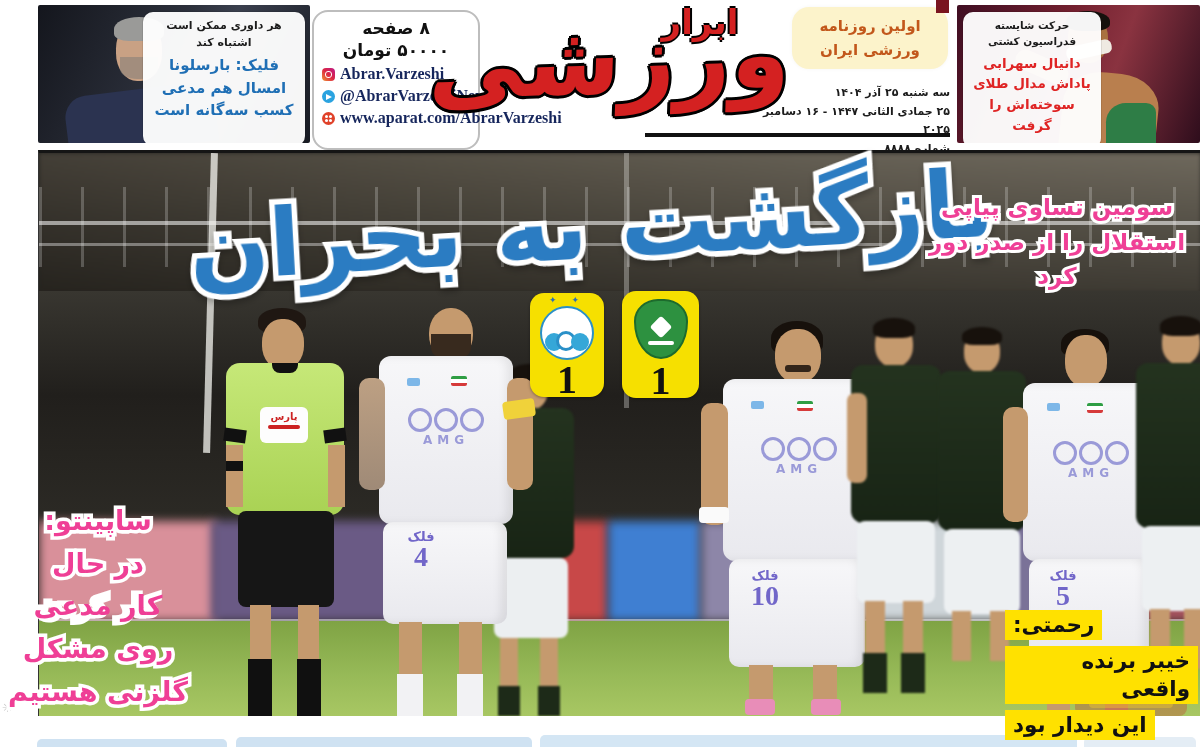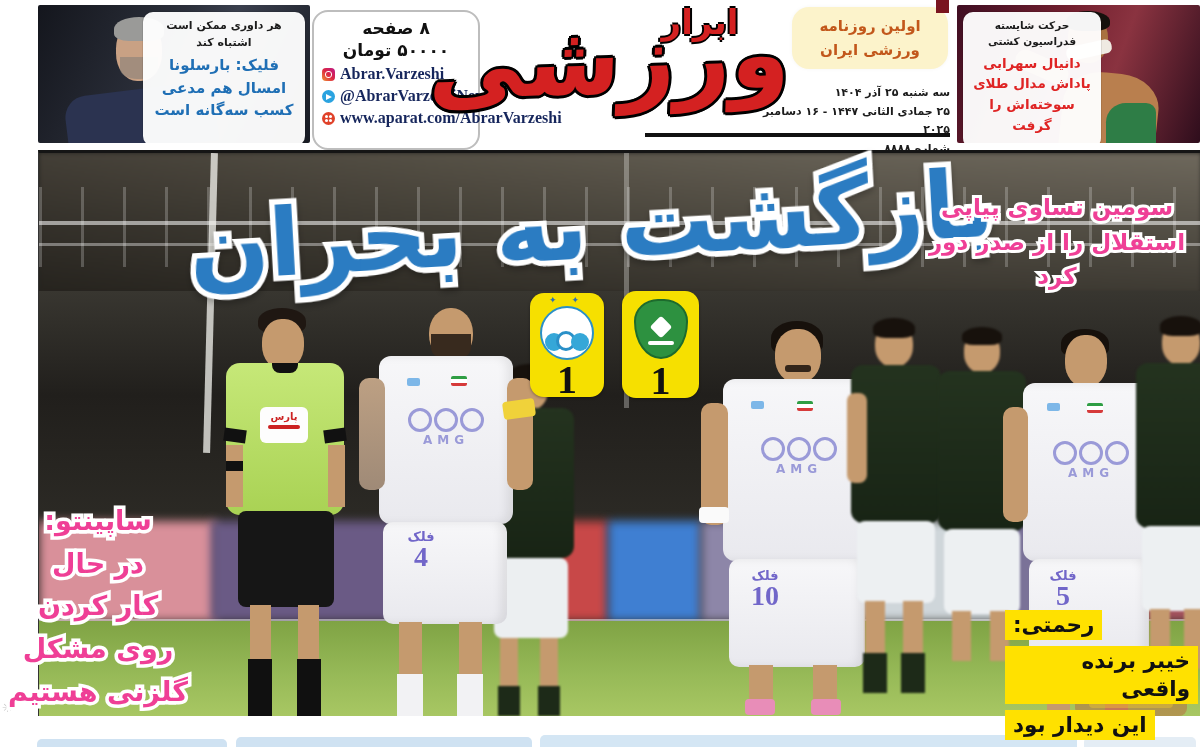--- a/index.html
+++ b/index.html
@@ -368,21 +368,21 @@
     <div class="khe-shield">
       <div class="em"></div>
         <div class="bar"></div>
     </div>
     <div class="score">1</div>
   </div>
 
   <div class="abs leftquote rtl">
     <div class="stroke" data-text="ساپینتو:">ساپینتو:</div>
     <div class="stroke" data-text="در حال">در حال</div>
-    <div class="stroke" data-text="کار کردن">کار کردن</div>
+    <div class="stroke" data-text="کار کردن">کار مدعی</div>
     <div class="stroke" data-text="روی مشکل">روی مشکل</div>
     <div class="stroke" data-text="گلزنی هستیم">گلزنی هستیم</div>
   </div>
 
 
   <div class="abs wmark"></div>
   <div class="abs rightquote rtl">
     <span>رحمتی:</span>
     <span>خیبر برنده واقعی</span>
     <span>این دیدار بود</span>

